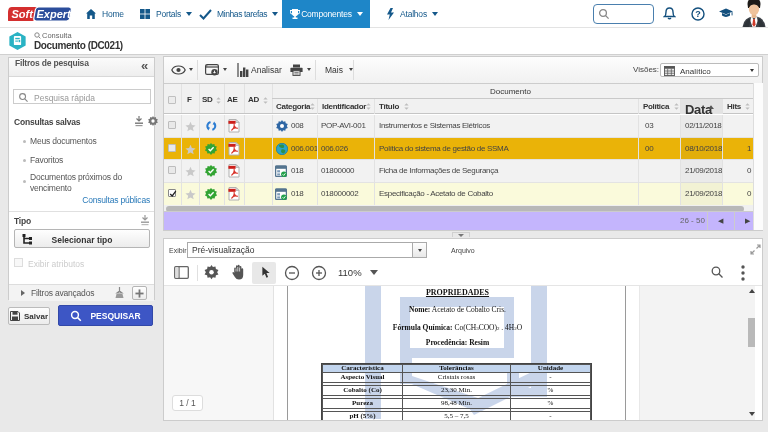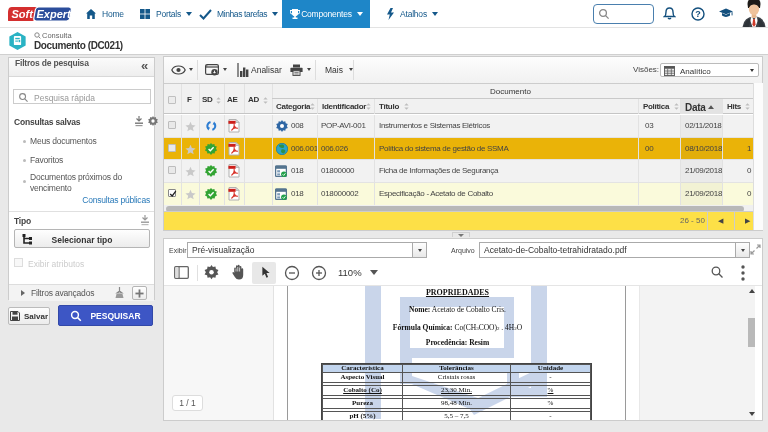--- a/index.html
+++ b/index.html
@@ -33,21 +33,21 @@
 
   
   #grid { left:163px; top:56px; width:600px; height:175px; }
   #gtoolbar { position:absolute; left:0; top:0; width:100%; height:27px; background:linear-gradient(#fdfdfd,#f1f1f1); border-bottom:1px solid #ccc; }
   .vsep { position:absolute; top:3px; height:20px; width:1px; background:#ddd; }
   .grow { position:absolute; left:0; width:589px; height:22px; font-size:8px; letter-spacing:-0.3px; color:#444; }
   .gcell { position:absolute; top:0; height:100%; display:flex; align-items:center; }
   .colsep { position:absolute; top:0; width:1px; height:100%; background:#e2e2e2; }
   #hscroll { position:absolute; left:0; top:148px; width:589px; height:8px; background:#f0f0f0; }
   #hthumb { position:absolute; left:2px; top:1px; width:578px; height:6px; background:#b8b8b8; border-radius:3px; }
-  #pagebar { position:absolute; left:0; top:154px; width:589px; height:19px; background:#fde047; border-top:1px solid #ccc; font-size:8px; color:#666; }
+  #pagebar { position:absolute; left:0; top:154px; width:589px; height:19px; background:#c4b5fd; border-top:1px solid #ccc; font-size:8px; color:#666; }
 
   
   #prev { left:163px; top:238px; width:600px; height:183px; }
   .selbox { position:absolute; height:16px; background:#fff; border:1px solid #aaa; font-size:8.5px; color:#333; display:flex; align-items:center; padding-left:4px; }
   .selarrow { position:absolute; right:0; top:0; width:14px; height:14px; background:linear-gradient(#fefefe,#e8e8e8); border-left:1px solid #aaa; display:flex; align-items:center; justify-content:center; }
   #pdftoolbar { position:absolute; left:0; top:21px; width:598px; height:26px; background:#fff; border-bottom:1px solid #e5e5e5; }
   #pdfside { position:absolute; left:0; top:47px; width:110px; height:134px; background:#f7f7f7; border-right:1px solid #e2e2e2; }
   #pagebox { position:absolute; left:8px; top:109px; width:31px; height:16px; background:#fff; border:1px solid #ddd; border-radius:3px; font-size:8.5px; color:#555; display:flex; align-items:center; justify-content:center; }
   #pdfmain { position:absolute; left:111px; top:47px; width:487px; height:134px; background:#fff; overflow:hidden; }
   #pdfpage { position:absolute; left:12px; top:-10px; width:339px; height:200px; background:#fff; border:1px solid #9a9a9a; }
@@ -323,21 +323,21 @@
     <svg class="abs" style="left:240px;top:19px;" width="5" height="7" viewBox="0 0 7 9">
         <path d="M3.5 0 L6.5 3.2 H0.5 Z M3.5 9 L0.5 5.8 H6.5 Z" fill="#bdbdbd"></path>
       </svg>
     <div class="colsep" style="left:474px;top:15px;height:15px;"></div>
     <span class="abs" style="left:479px;top:18px;font-size:8px;letter-spacing:-0.3px;font-weight:bold;color:#333;">Política</span>
     <svg class="abs" style="left:510px;top:19px;" width="5" height="7" viewBox="0 0 7 9">
         <path d="M3.5 0 L6.5 3.2 H0.5 Z M3.5 9 L0.5 5.8 H6.5 Z" fill="#bdbdbd"></path>
       </svg>
     <div class="colsep" style="left:516px;top:15px;height:15px;"></div>
     <div class="abs" style="left:517px;top:15px;width:41px;height:15px;background:#e3e3e3;"></div>
-    <span class="abs" style="left:521px;top:18px;font-size:10px;letter-spacing:-0.3px;font-weight:bold;color:#333;">Data</span>
+    <span class="abs" style="left:521px;top:18px;font-size:13px;letter-spacing:-0.3px;font-weight:bold;color:#333;">Data</span>
     <svg class="abs" style="left:544px;top:21px;" width="6" height="5" viewBox="0 0 8 6">
         <path d="M4 0 L8 5 H0 Z" fill="#555"></path>
       </svg>
     <div class="colsep" style="left:558px;top:15px;height:15px;"></div>
     <span class="abs" style="left:563px;top:18px;font-size:8px;letter-spacing:-0.3px;font-weight:bold;color:#333;">Hits</span>
     <svg class="abs" style="left:581px;top:19px;" width="5" height="7" viewBox="0 0 7 9">
         <path d="M3.5 0 L6.5 3.2 H0.5 Z M3.5 9 L0.5 5.8 H6.5 Z" fill="#bdbdbd"></path>
       </svg>
   </div>
   <svg width="0" height="0" style="position:absolute;">
@@ -497,25 +497,20 @@
   </div>
 
 <div class="panel" id="prev">
   <span class="abs" style="left:5px;top:8px;font-size:7px;color:#444;">Exibir</span>
   <div class="selbox" style="left:23px;top:3px;width:240px;">Pré-visualização
     <div class="selarrow">
         <span style="width:0;height:0;border-left:2.5px solid transparent;border-right:2.5px solid transparent;border-top:3.5px solid #444;"></span>
       </div>
   </div>
   <span class="abs" style="left:287px;top:8px;font-size:7px;color:#444;">Arquivo</span>
-  <div class="selbox" style="left:315px;top:3px;width:271px;">Acetato-de-Cobalto-tetrahidratado.pdf
-    <div class="selarrow">
-        <span style="width:0;height:0;border-left:2.5px solid transparent;border-right:2.5px solid transparent;border-top:3.5px solid #444;"></span>
-      </div>
-  </div>
   <svg class="abs" style="left:586px;top:5px;" width="11" height="11" viewBox="0 0 11 11">
       <path d="M7 1 H10 V4 M10 1 L6.5 4.5 M4 10 H1 V7 M1 10 L4.5 6.5" stroke="#999" stroke-width="1.2" fill="none"></path>
     </svg>
 
   <div id="pdftoolbar">
     <svg class="abs" style="left:10px;top:6px;" width="15" height="13" viewBox="0 0 15 13">
         <rect x="0.7" y="0.7" width="13.6" height="11.6" rx="1" fill="none" stroke="#666" stroke-width="1.3"></rect>
         <line x1="5" y1="0.7" x2="5" y2="12.3" stroke="#666" stroke-width="1.3"></line>
         <rect x="1.4" y="1.4" width="3" height="10.2" fill="#ddd"></rect>
       </svg>
@@ -596,21 +591,21 @@
           <tr style="height:9.5px;line-height:8.5px;">
                 <td style="border:0.6px solid #555;text-align:center;font-weight:bold;">Aspecto Visual</td>
                 <td style="border:0.6px solid #555;text-align:center;">Cristais rosas</td>
                 <td style="border:0.6px solid #555;text-align:center;">-</td>
               </tr>
           <tr style="height:3.5px;">
                 <td style="border:0.6px solid #555;"></td>
                 <td style="border:0.6px solid #555;"></td>
                 <td style="border:0.6px solid #555;"></td>
               </tr>
-          <tr style="height:9.5px;line-height:8.5px;text-decoration:underline;">
+          <tr style="height:9.5px;line-height:8.5px;">
                 <td style="border:0.6px solid #555;text-align:center;font-weight:bold;">Cobalto (Co)</td>
                 <td style="border:0.6px solid #555;text-align:center;">23,30 Min.</td>
                 <td style="border:0.6px solid #555;text-align:center;">%</td>
               </tr>
           <tr style="height:3.5px;">
                 <td style="border:0.6px solid #555;"></td>
                 <td style="border:0.6px solid #555;"></td>
                 <td style="border:0.6px solid #555;"></td>
               </tr>
           <tr style="height:9.5px;line-height:8.5px;">

